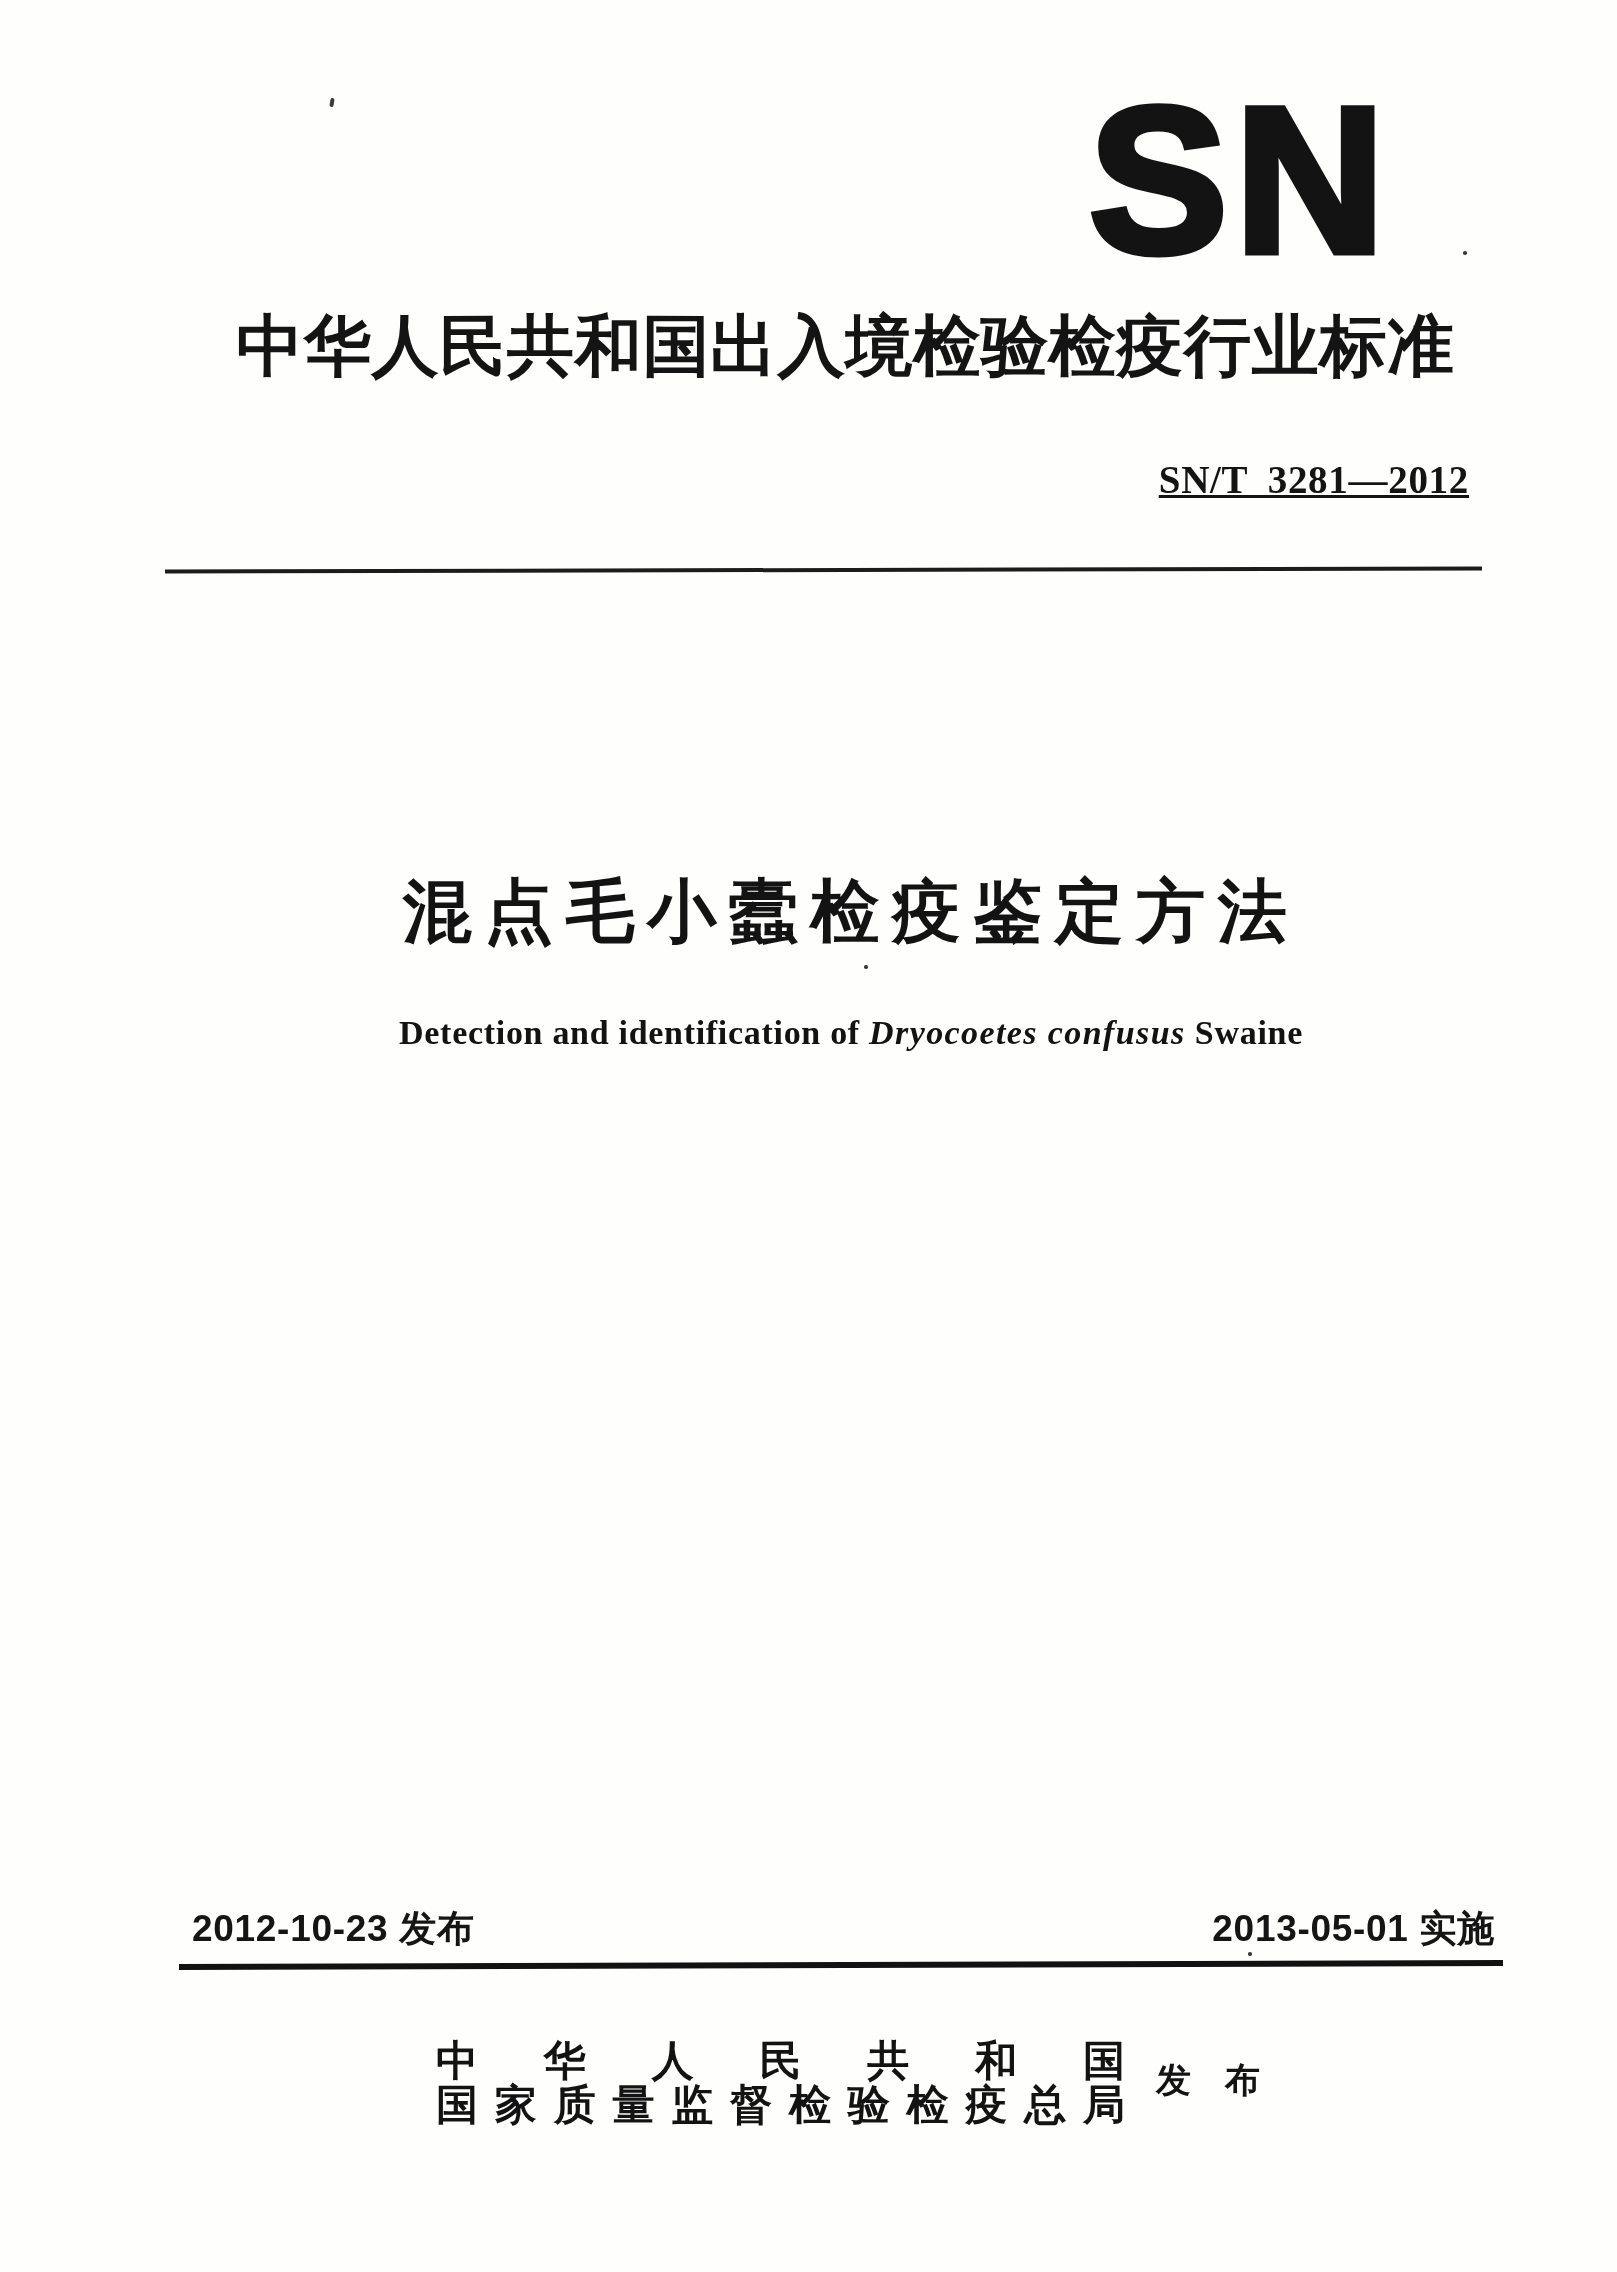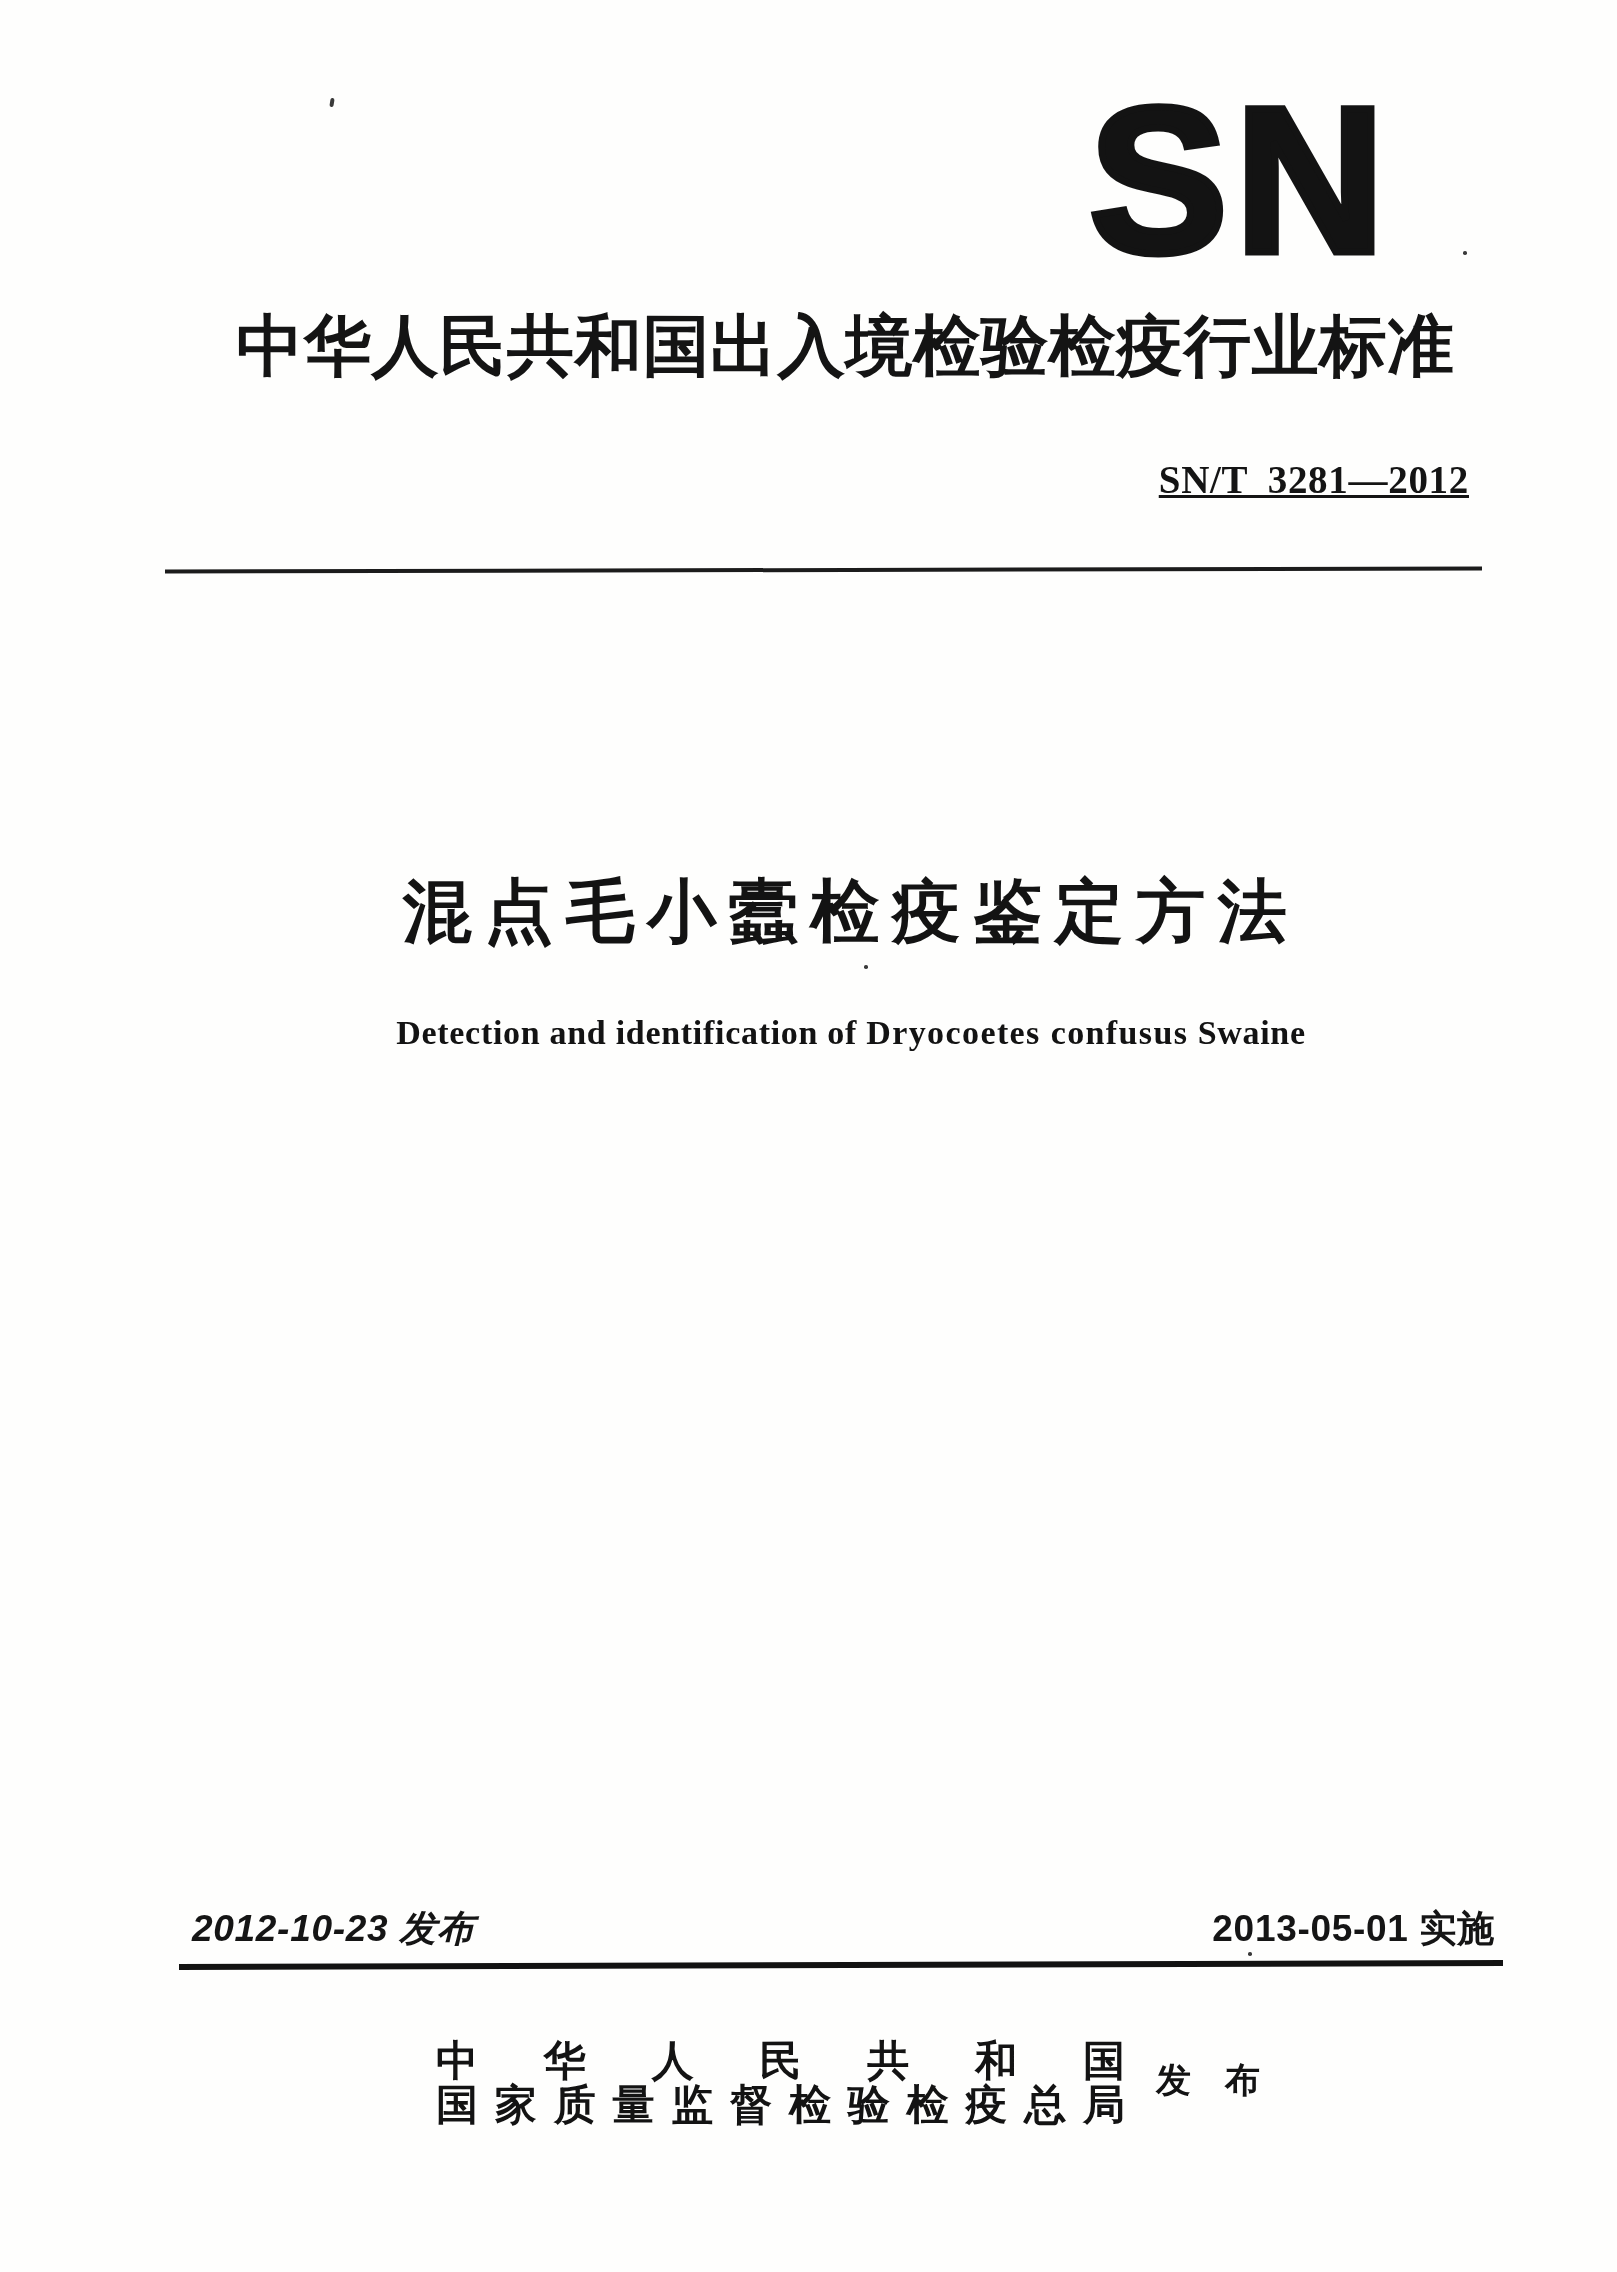--- a/index.html
+++ b/index.html
@@ -106,35 +106,36 @@
     transform: translateX(34px);
     font-family: "Liberation Serif", "DejaVu Serif", serif;
     font-weight: bold;
     font-size: 34px;
     line-height: 1.15;
     letter-spacing: 0.7px;
     white-space: nowrap;
     color: #131313;
   }
   .title-en .species {
+    font-style: italic;
     letter-spacing: 1.4px;
   }
 
   
   .date {
     position: absolute;
     top: 1910px;
     font-weight: bold;
     font-size: 37px;
     line-height: 1;
     letter-spacing: 0.7px;
     color: #151515;
     white-space: nowrap;
   }
-  .date-issue { left: 192px; font-style: italic; }
+  .date-issue { left: 192px; }
   .date-impl  { right: 139px; }
 
   
   .issuer {
     position: absolute;
     left: 436px;
     top: 2039px;
     width: 689px;
     font-weight: bold;
     color: #131313;

